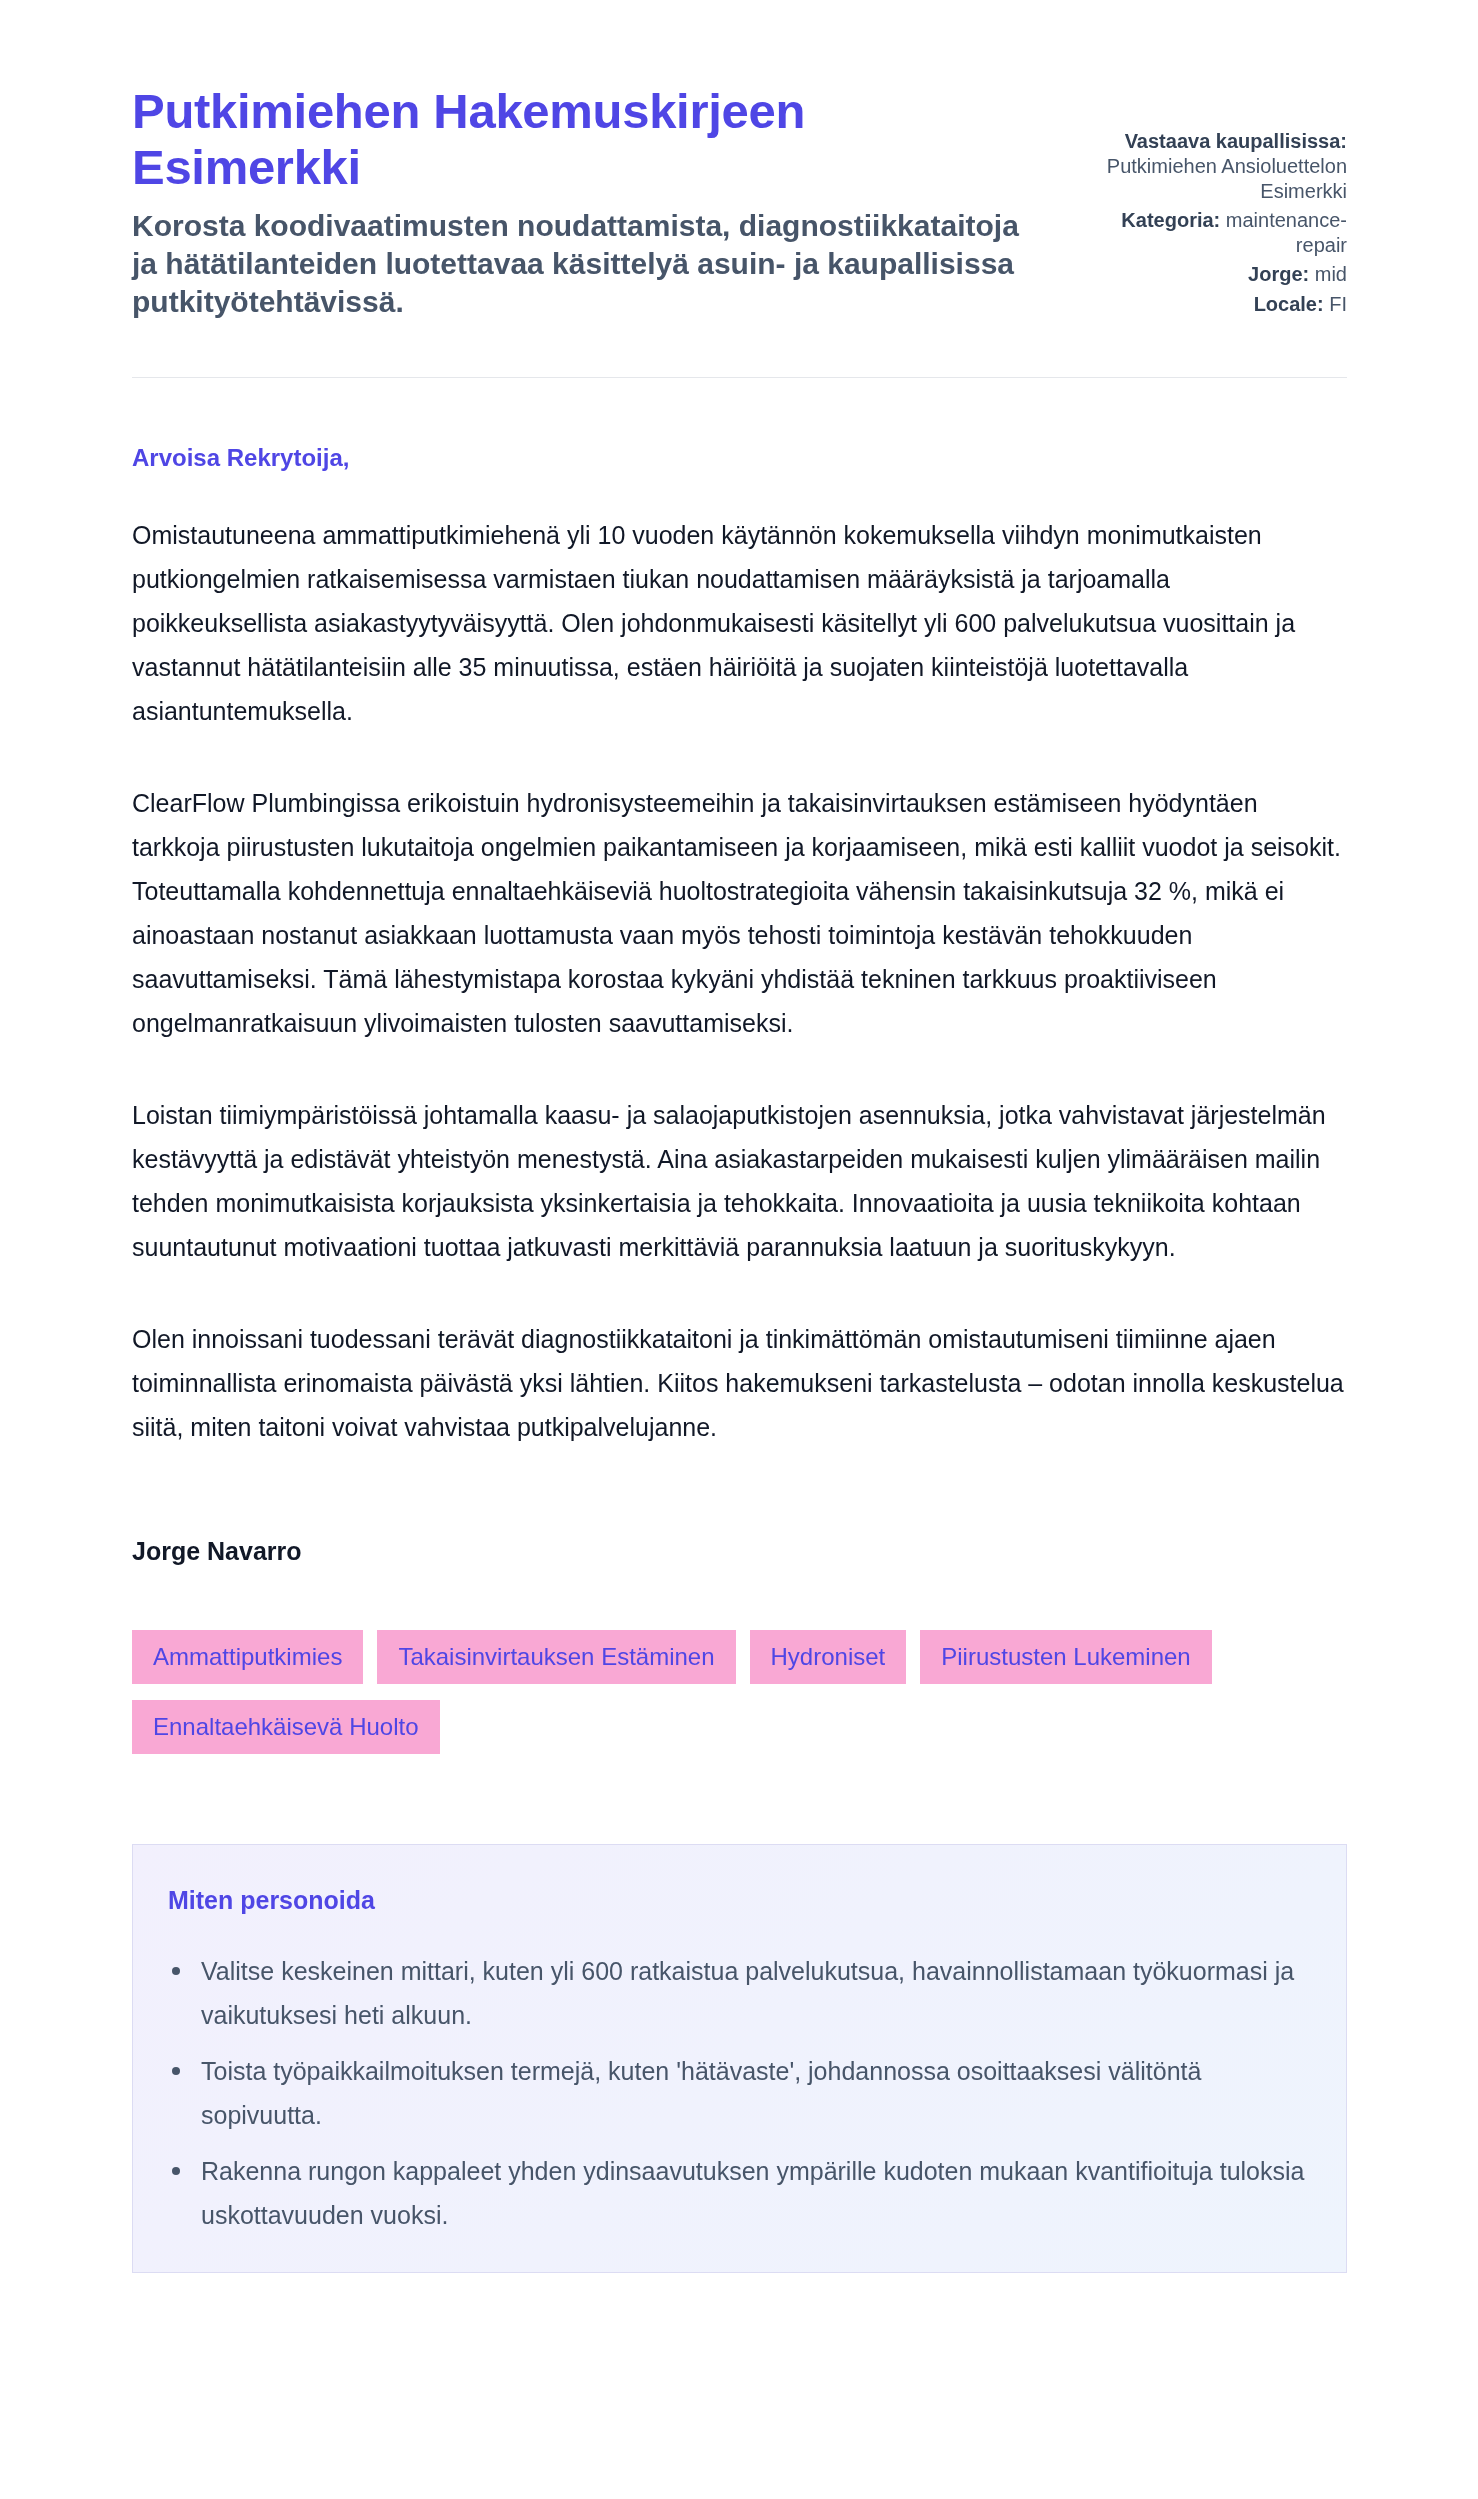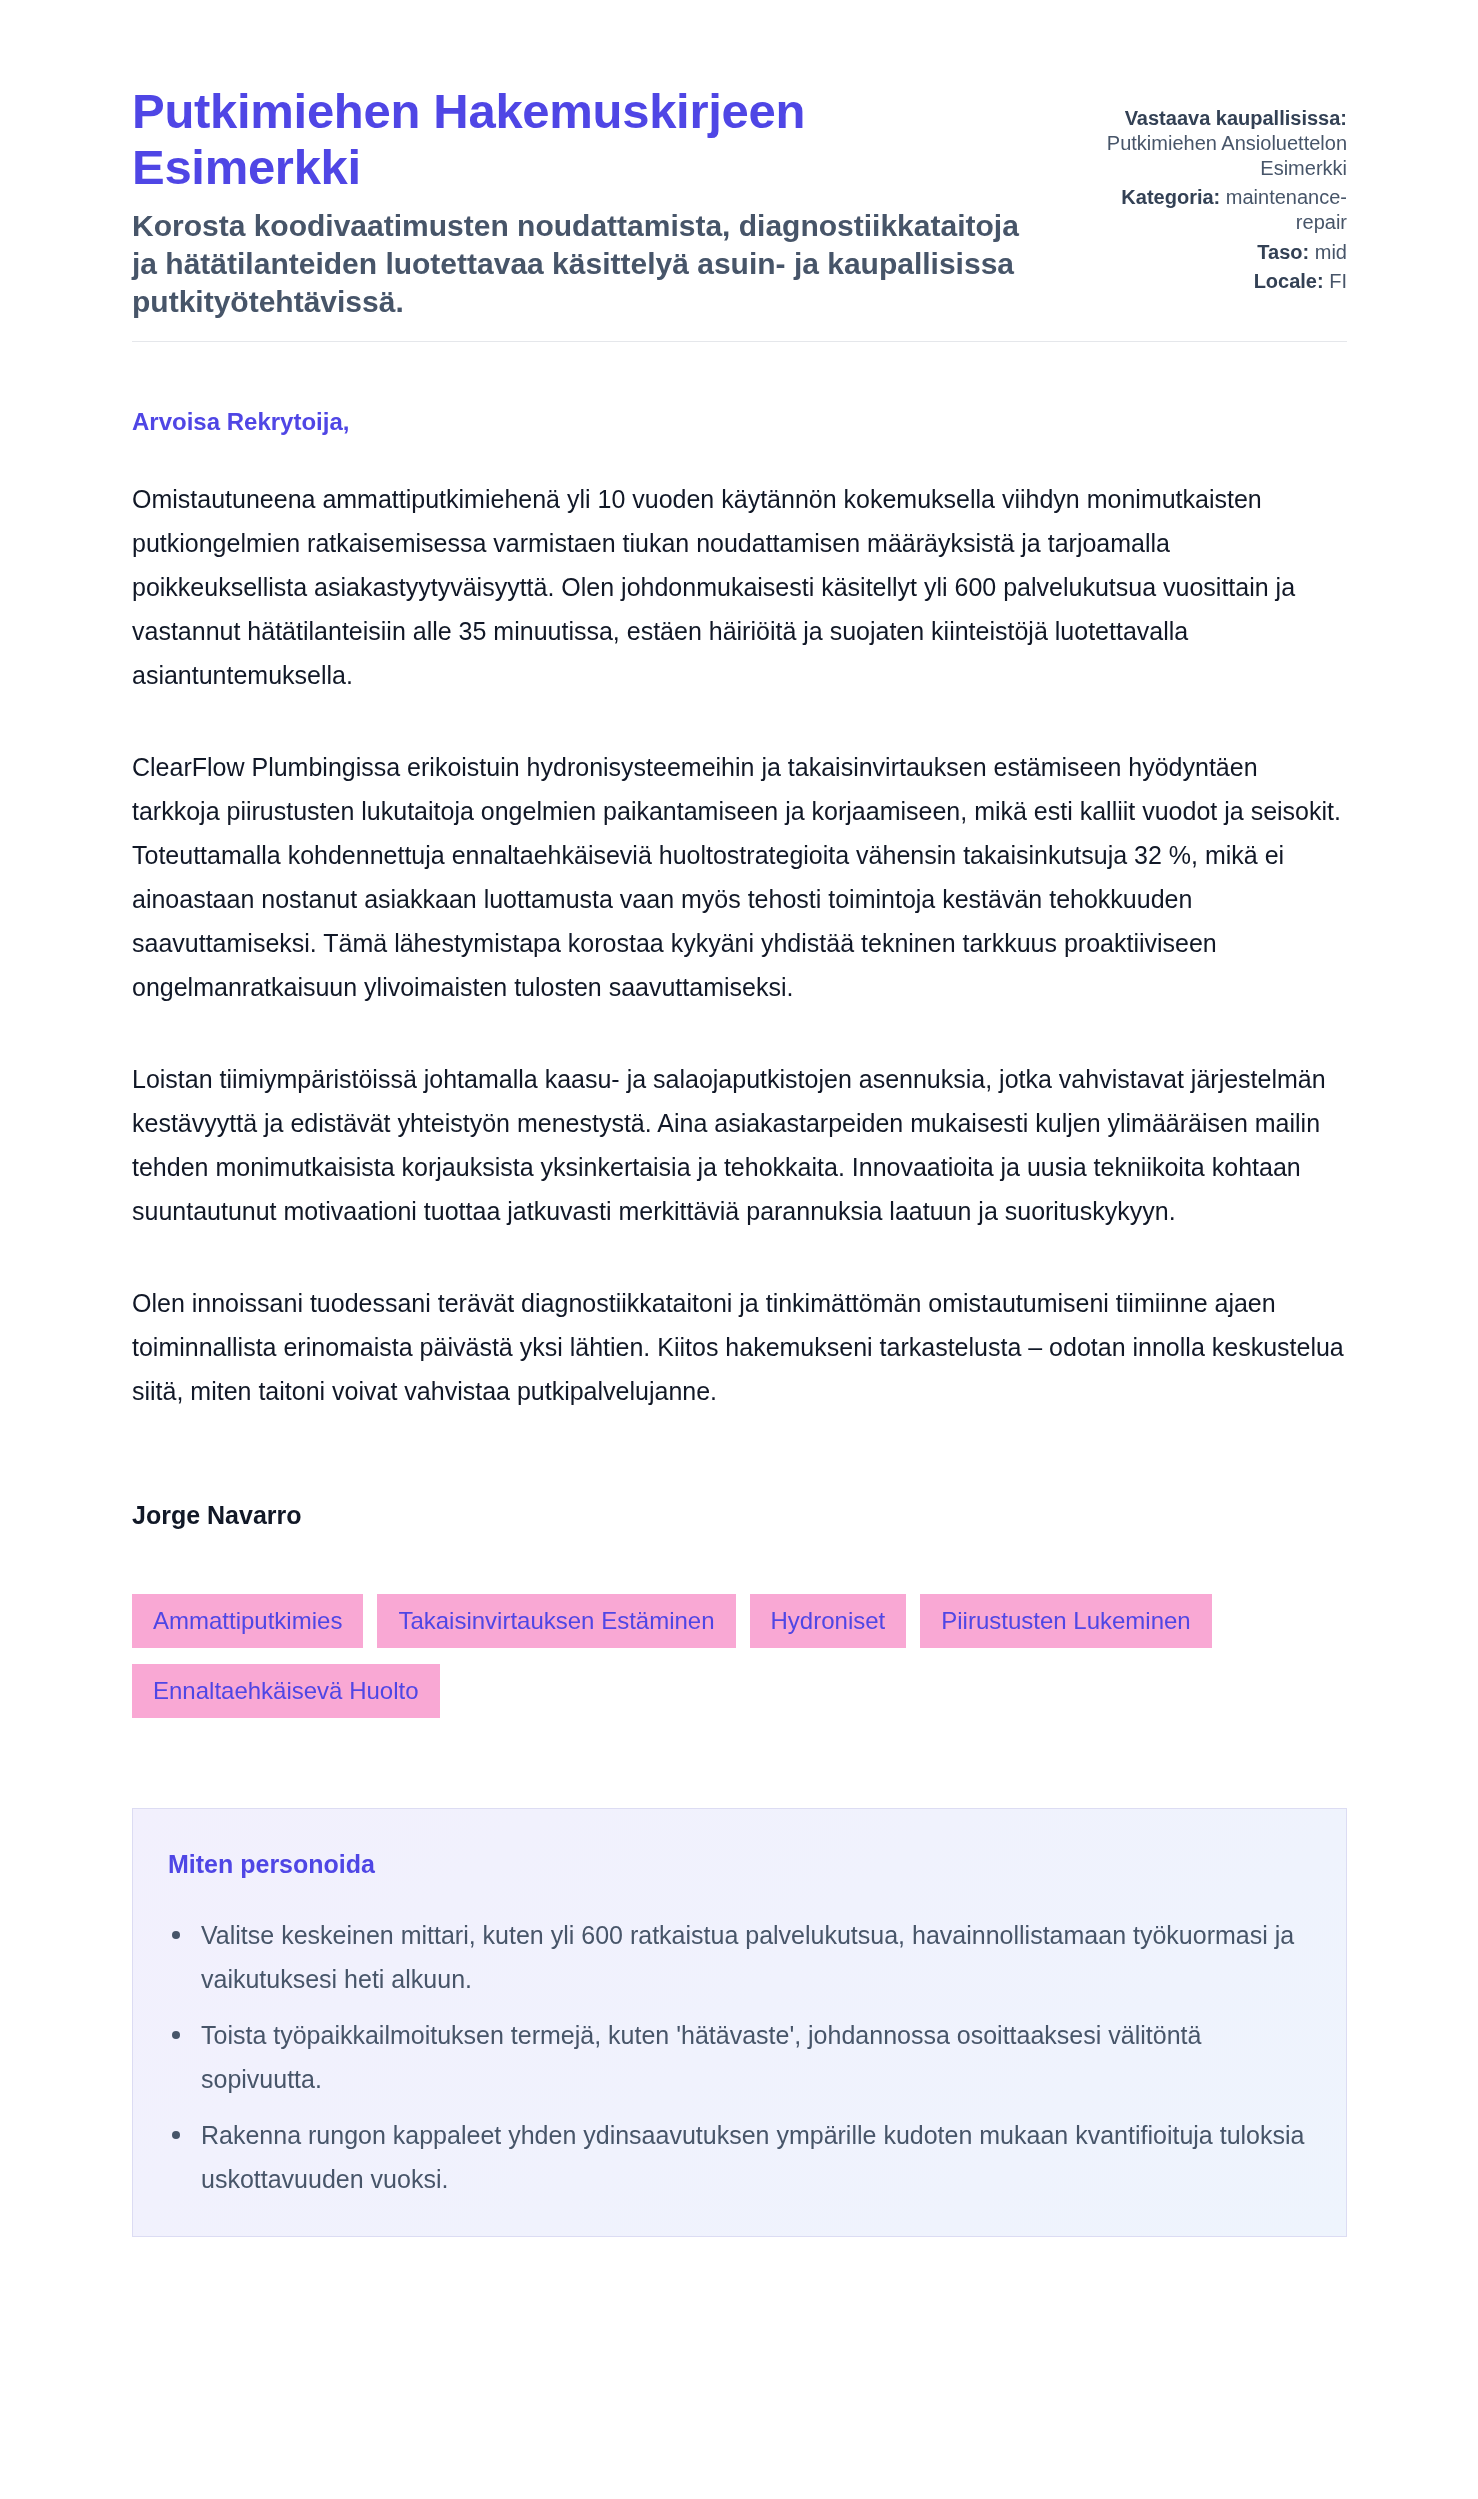--- a/index.html
+++ b/index.html
@@ -10,22 +10,22 @@
       font-family: "Liberation Sans", "DejaVu Sans", sans-serif;
       color: #111827;
     }
     .page {
       width: 1479px;
       padding: 83px 132px 87px 132px;
     }
     .header {
       display: flex;
       justify-content: space-between;
-      align-items: center;
-      padding-bottom: 20px;
+      align-items: flex-end;
+      padding-bottom: 56px;
       border-bottom: 1.7px solid #e5e7eb;
     }
     .header-left { width: 905px; }
     .title {
       font-size: 49px;
       line-height: 56px;
       font-weight: 700;
       color: #4f46e5;
       letter-spacing: -0.3px;
     }
@@ -140,21 +140,21 @@
     <div class="meta">
       <div class="meta-row">
         <span class="meta-label">Vastaava kaupallisissa:</span>
         <span>Putkimiehen Ansioluettelon Esimerkki</span>
       </div>
       <div class="meta-row">
         <span class="meta-label">Kategoria:</span>
         <span>maintenance-repair</span>
       </div>
       <div class="meta-row">
-        <span class="meta-label">Taso:</span>
+        <span class="meta-label">Jorge:</span>
         <span>mid</span>
       </div>
       <div class="meta-row">
         <span class="meta-label">Locale:</span>
         <span>FI</span>
       </div>
     </div>
   </header>
 
   <section>

